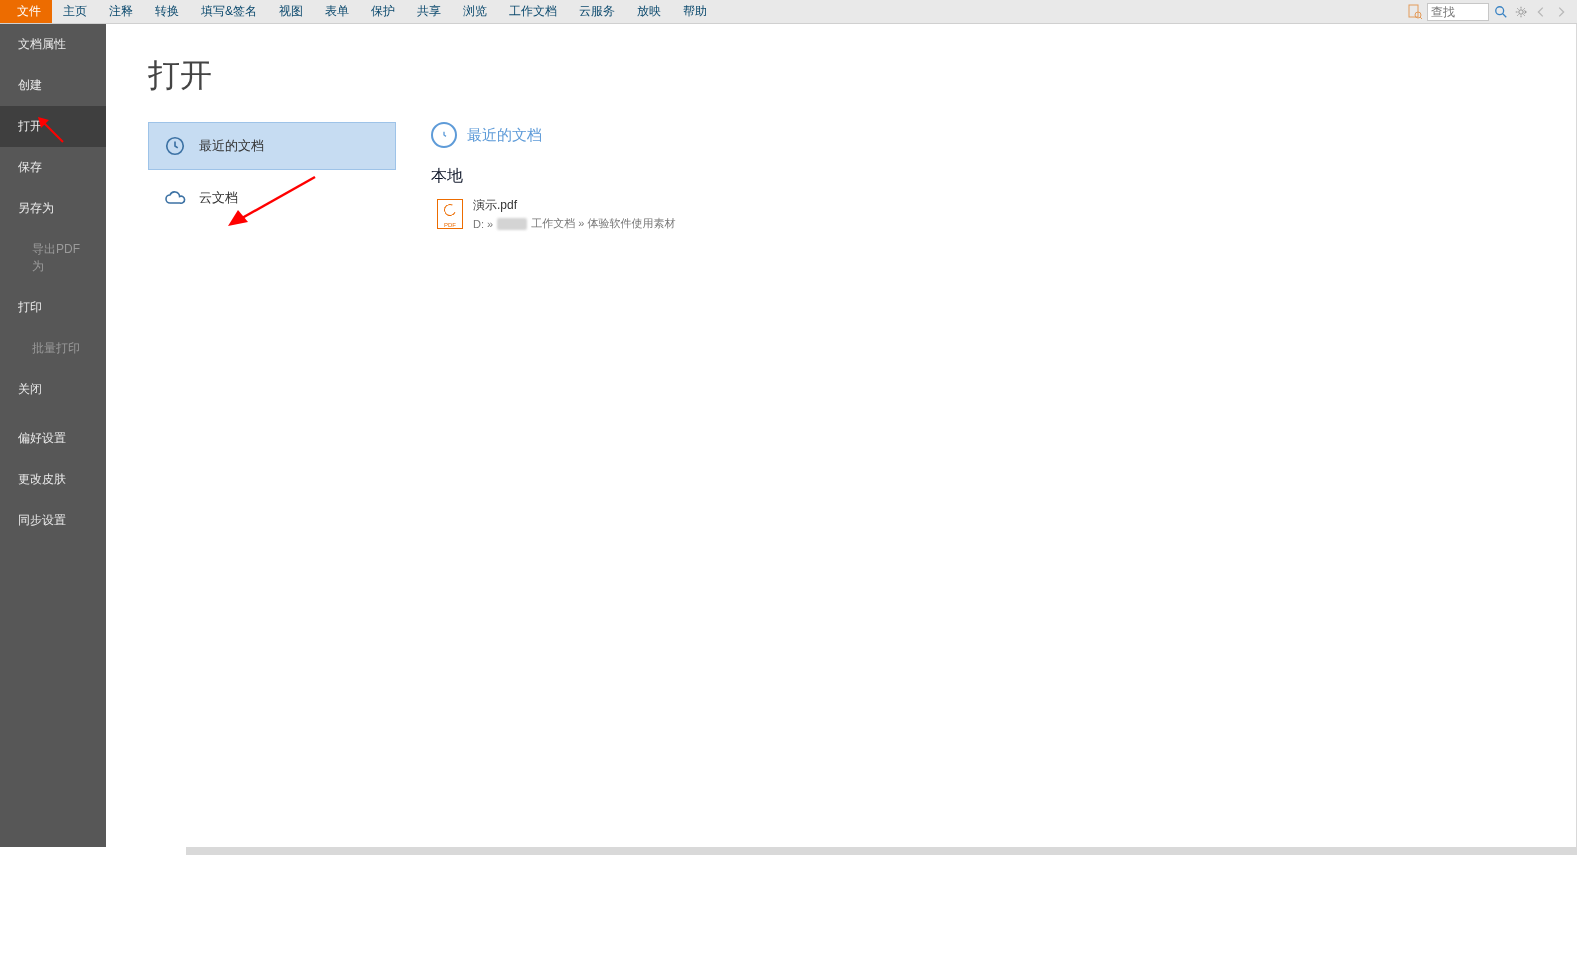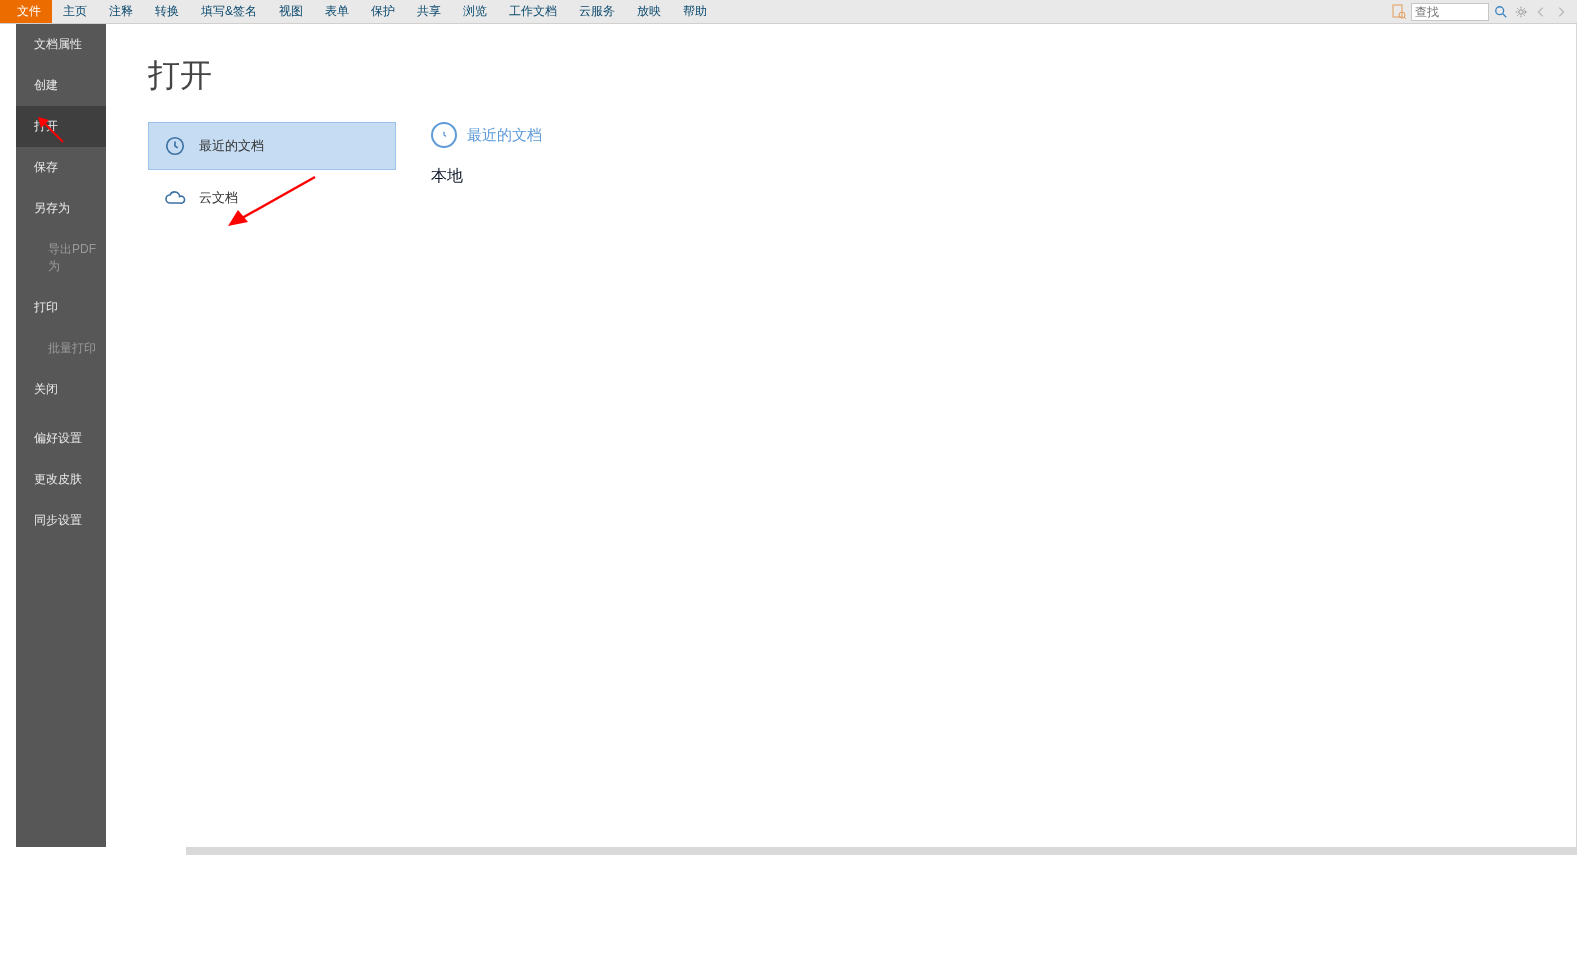--- a/index.html
+++ b/index.html
@@ -5,26 +5,26 @@
     * { margin: 0; padding: 0; box-sizing: border-box; font-family: "Microsoft YaHei", "SimSun", sans-serif; }
     body { width: 1577px; height: 962px; background: #fff; overflow: hidden; position: relative; }
 
     
     .menu-bar { height: 24px; background: #e9e9e9; border-bottom: 1px solid #d0d0d0; display: flex; align-items: center; font-size: 12px; }
     .menu-item { padding: 0 11px; line-height: 23px; color: #0c4a6e; cursor: pointer; }
     .menu-item.active { background: #ed6c00; color: #fff; padding-left: 17px; }
     .menu-spacer { flex: 1; }
     .search-wrap { display: flex; align-items: center; gap: 4px; padding-right: 8px; }
     .search-icon-left { width: 16px; height: 16px; display: flex; align-items: center; justify-content: center; }
-    .find-input { width: 78px; height: 18px; border: 1px solid #c7c7c7; background: #fff; font-size: 12px; padding: 0 3px; color: #888; }
+    .find-input { width: 62px; height: 18px; border: 1px solid #c7c7c7; background: #fff; font-size: 12px; padding: 0 3px; color: #888; }
     .tool-btn { width: 16px; height: 16px; display: flex; align-items: center; justify-content: center; cursor: pointer; color: #888; }
     .tool-btn svg { width: 14px; height: 14px; }
 
     
-    .left-sidebar { position: absolute; top: 24px; left: 16px; width: 106px; height: 823px; background: #575757; }
+    .left-sidebar { position: absolute; top: 24px; left: 0; width: 106px; height: 823px; background: #575757; }
     .side-item { padding: 12px 18px; font-size: 12px; color: #eaeaea; cursor: pointer; }
     .side-item.disabled { color: #9a9a9a; padding-left: 32px; }
     .side-item.selected { background: #3f3f3f; }
     .side-sep { height: 8px; }
 
     
     .main { position: absolute; top: 24px; left: 106px; right: 0; height: 823px; background: #fff; border-right: 1px solid #d9d9d9; }
     .page-title { font-size: 32px; font-weight: 300; color: #444; padding: 30px 0 18px 42px; }
 
     .secondary-col { position: absolute; left: 42px; top: 98px; width: 248px; }
@@ -150,20 +150,33 @@
   <div class="content-col">
     <div class="recent-head">
       <span class="circ">
         <svg viewBox="0 0 24 24" width="16" height="16">
             <path d="M12 7v5l3 2" fill="none" stroke="#5e9bd8" stroke-width="2"></path>
           </svg>
       </span>
       <span>最近的文档</span>
     </div>
     <div class="group-label">本地</div>
+    <div class="file-row">
+      <div class="file-icon">
+        <span>PDF</span>
+      </div>
+      <div class="file-meta">
+        <span class="file-name">演示.pdf</span>
+        <span class="file-path">
+          <span>D: » </span>
+          <span class="path-blur"></span>
+          <span>工作文档 » 体验软件使用素材</span>
+        </span>
+      </div>
+    </div>
   </div>
 </div>
 
 <div class="bottom-strip"></div>
 
 <svg class="arrow-anno arrow1" viewBox="0 0 30 30">
   <path d="M28 28 L6 6" stroke="#ff0000" stroke-width="2"></path>
   <path d="M3 3 L14 6 L6 14 Z" fill="#ff0000"></path>
 </svg>
 <svg class="arrow-anno arrow2" viewBox="0 0 100 60">

